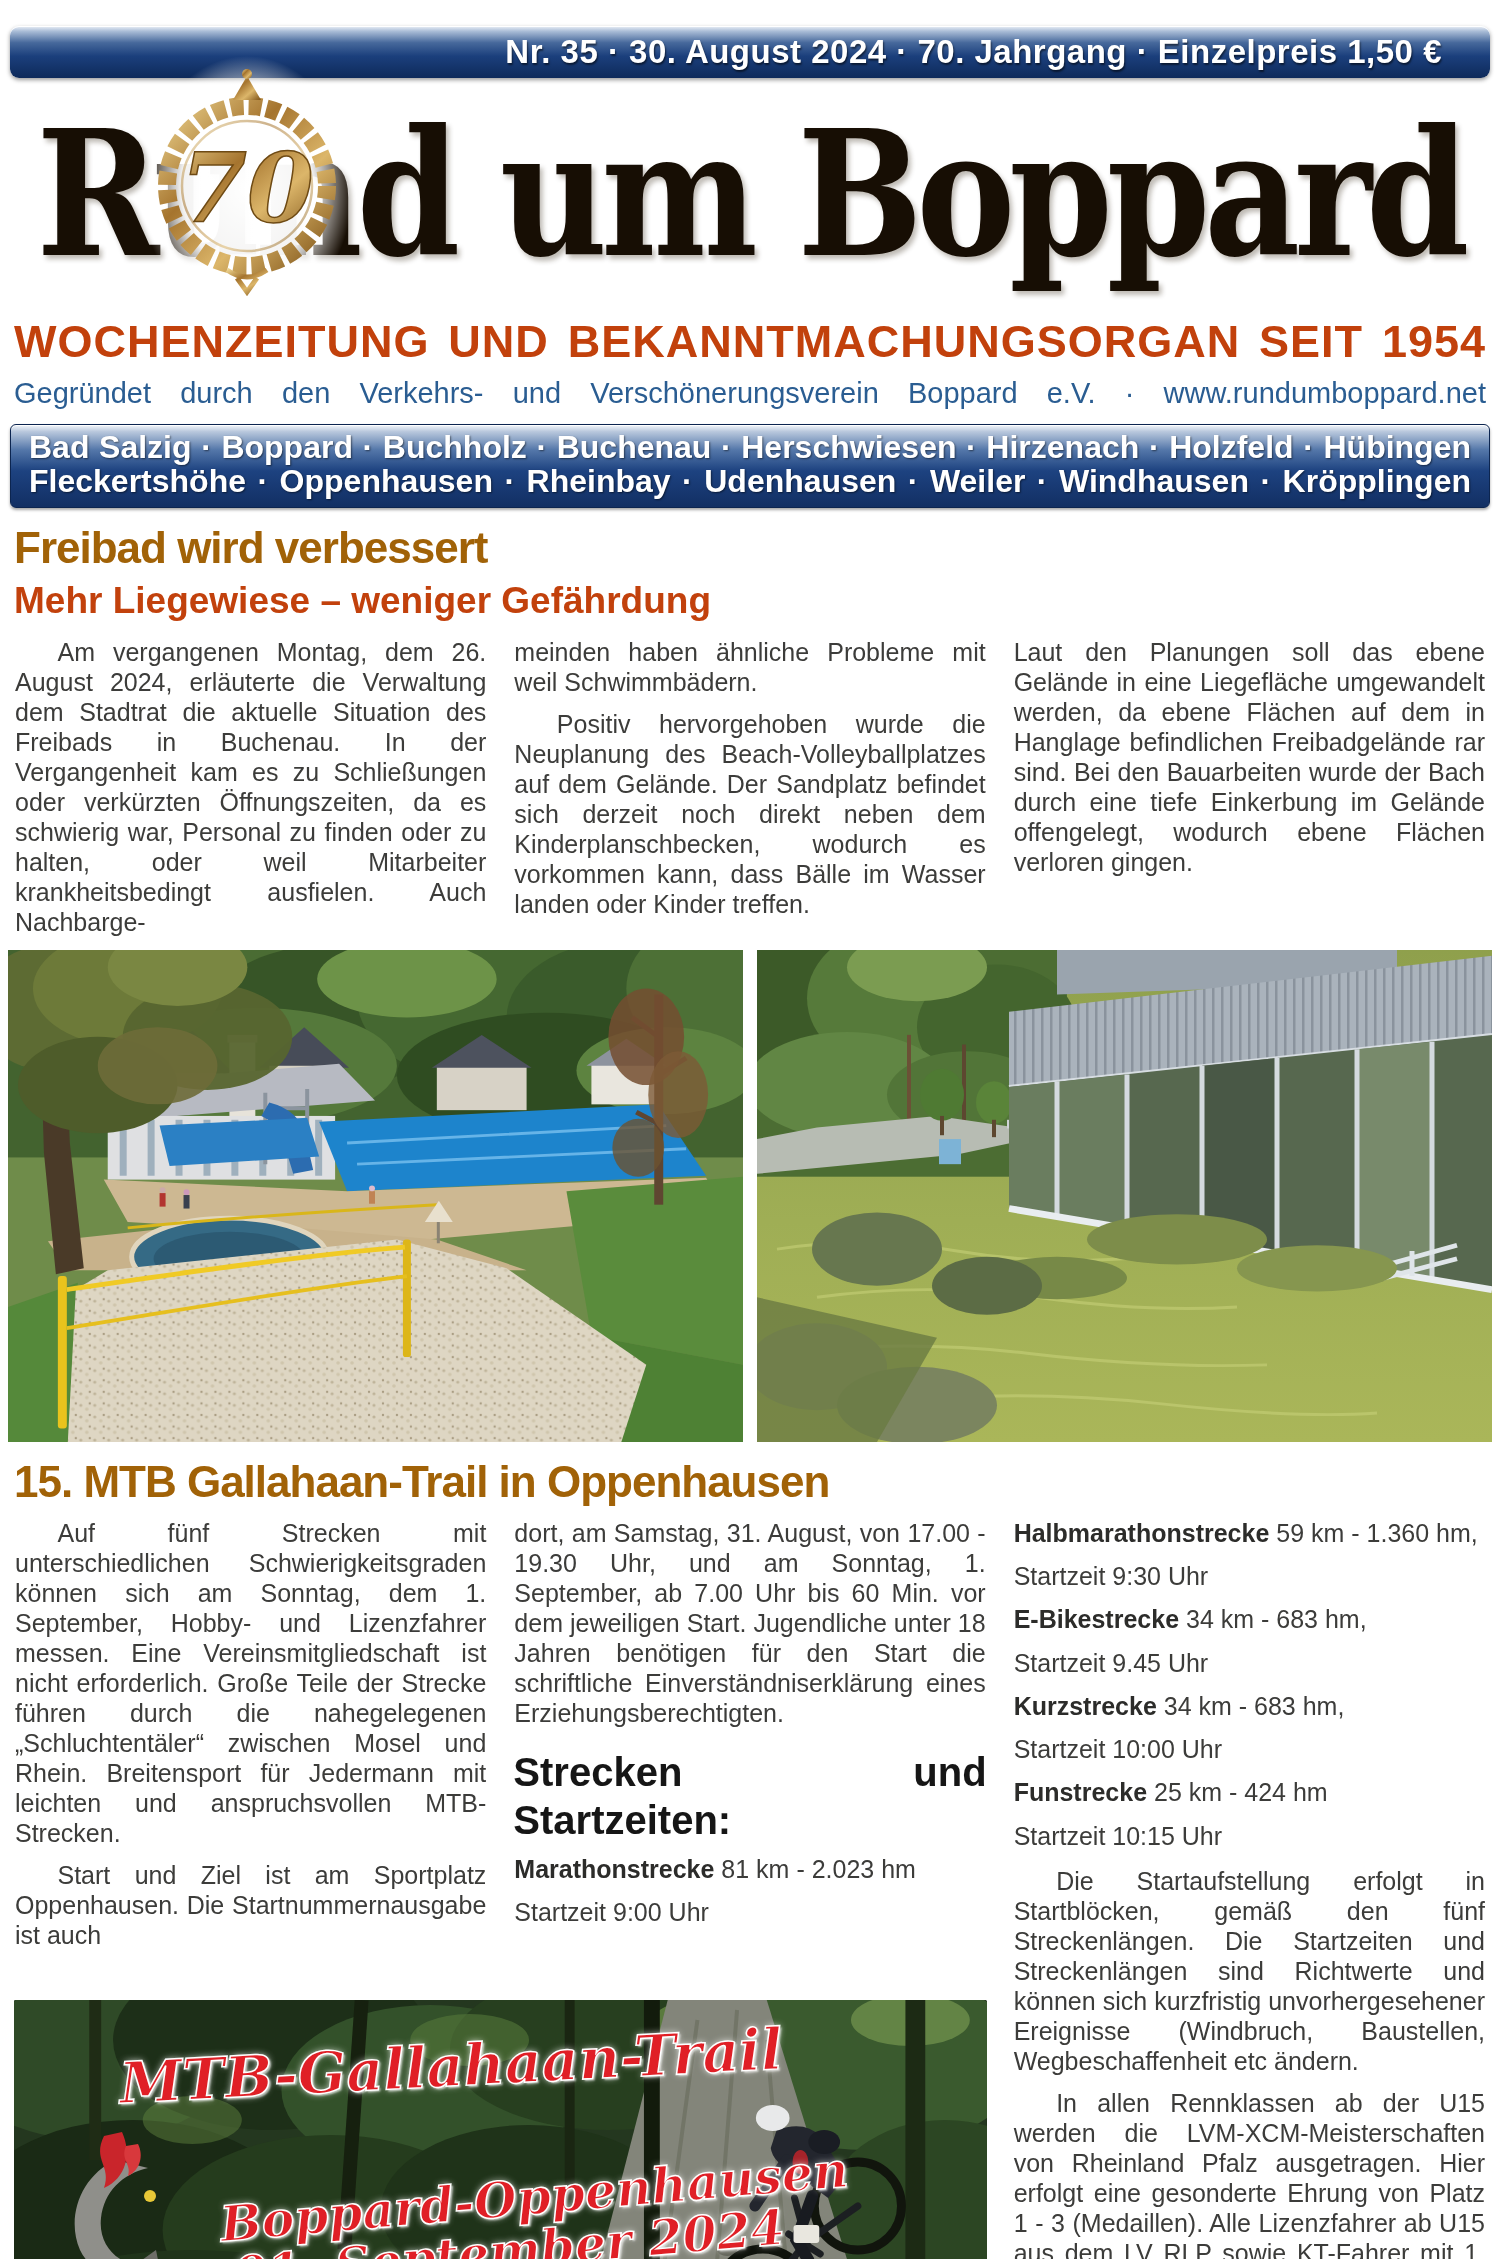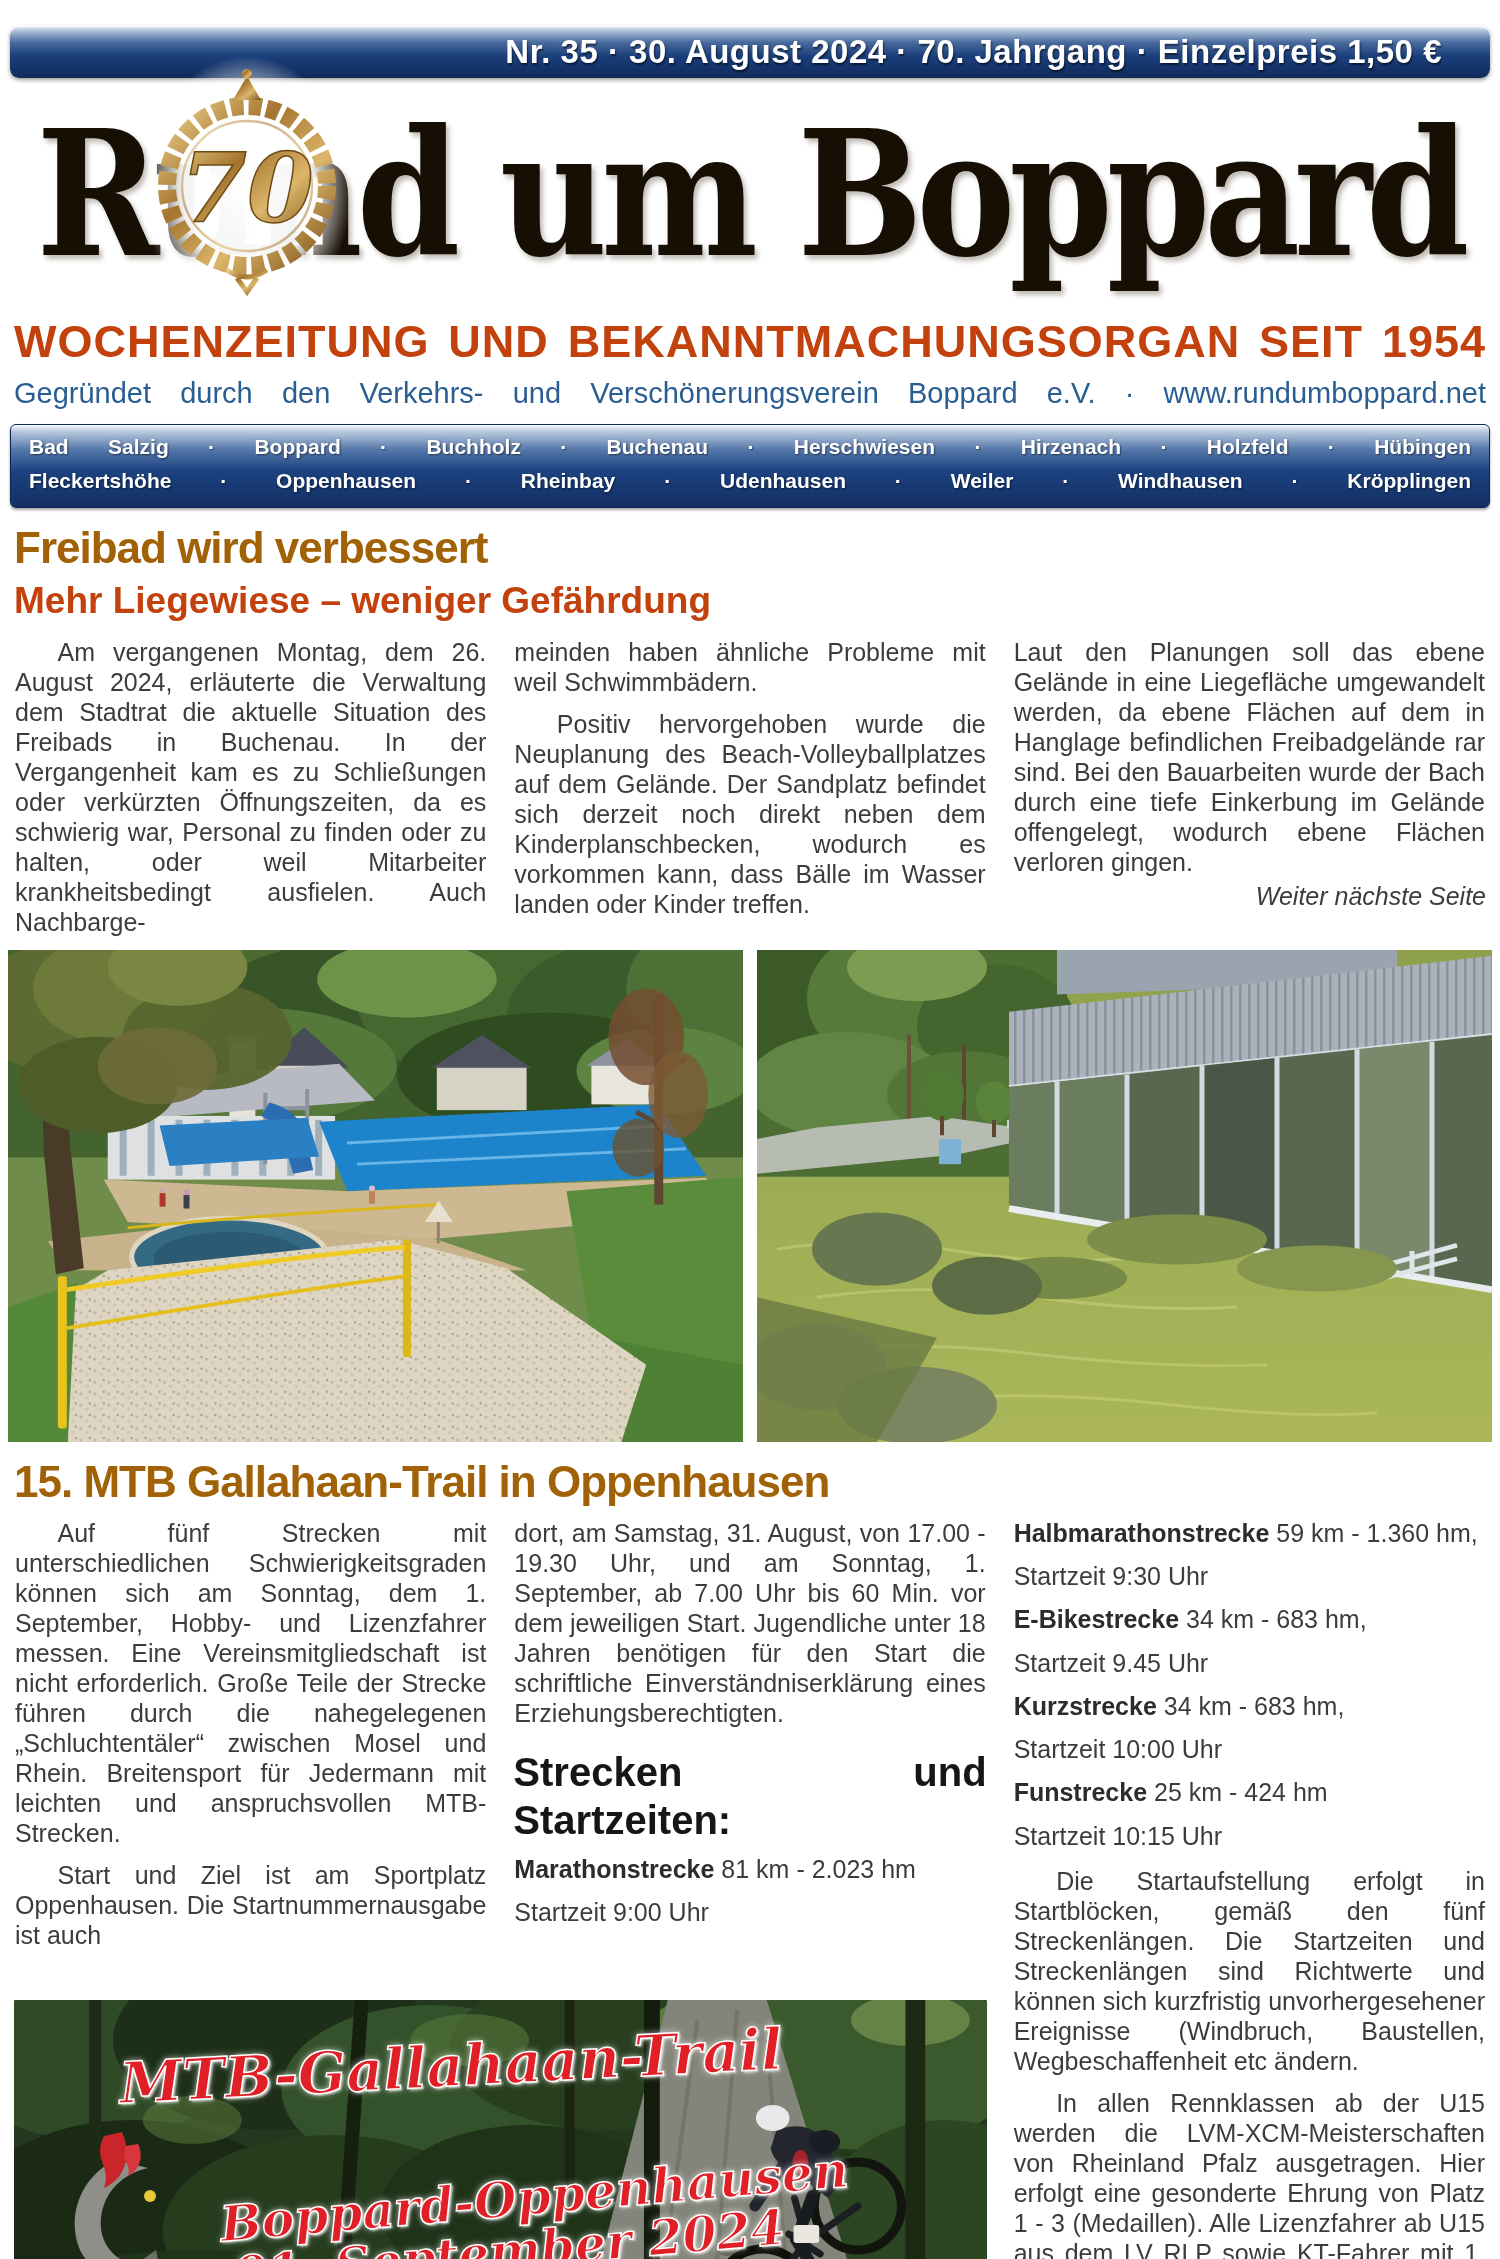--- a/index.html
+++ b/index.html
@@ -46,21 +46,21 @@
   }
 
   
   .towns-bar {
     margin:12px 10px 0; border-radius:6px; padding:5px 18px 9px;
     background:linear-gradient(180deg,#f4f7fb 0%,#b9c8dd 8%,#5578aa 30%,#1d4280 56%,#122f63 100%);
     border:1px solid #0c2550;
     box-shadow:0 2px 3px rgba(0,0,0,.35), inset 0 1px 0 #fff;
   }
   .towns-line {
-    color:#fff; font-weight:bold; font-size:21px; line-height:34px;
+    color:#fff; font-weight:bold; font-size:32px; line-height:34px;
     text-align:justify; text-align-last:justify;
     text-shadow:1px 1px 2px rgba(0,0,0,.5);
   }
 
   
   .article { margin:18px 14px 0; }
   .headline {
     font-size:44px; line-height:1.02; font-weight:800; color:#a16207;
     letter-spacing:-1px;
   }
@@ -160,21 +160,20 @@
     <div class="cols body-text">
       <div>
         <p class="ind">Am vergangenen Montag, dem 26. August 2024, erläuterte die Verwaltung dem Stadtrat die aktuelle Situation des Freibads in Buchenau. In der Vergangenheit kam es zu Schließungen oder verkürzten Öffnungszeiten, da es schwierig war, Personal zu finden oder zu halten, oder weil Mitarbeiter krankheitsbedingt ausfielen. Auch Nachbarge-</p>
       </div>
       <div>
         <p>meinden haben ähnliche Probleme mit weil Schwimmbädern.</p>
         <p class="ind">Positiv hervorgehoben wurde die Neuplanung des Beach-Volleyballplatzes auf dem Gelände. Der Sandplatz befindet sich derzeit noch direkt neben dem Kinderplanschbecken, wodurch es vorkommen kann, dass Bälle im Wasser landen oder Kinder treffen.</p>
       </div>
       <div>
         <p>Laut den Planungen soll das ebene Gelände in eine Liegefläche umgewandelt werden, da ebene Flächen auf dem in Hanglage befindlichen Freibadgelände rar sind. Bei den Bauarbeiten wurde der Bach durch eine tiefe Einkerbung im Gelände offengelegt, wodurch ebene Flächen verloren gingen.</p>
-        <div class="continuation">Weiter nächste Seite</div>
       </div>
     </div>
   </section>
 
   <div class="photos">
 
     <div class="photo">
       <svg viewBox="0 0 737 510" preserveAspectRatio="none">
         <defs>
           <pattern id="sandDots" width="14" height="12" patternUnits="userSpaceOnUse">

